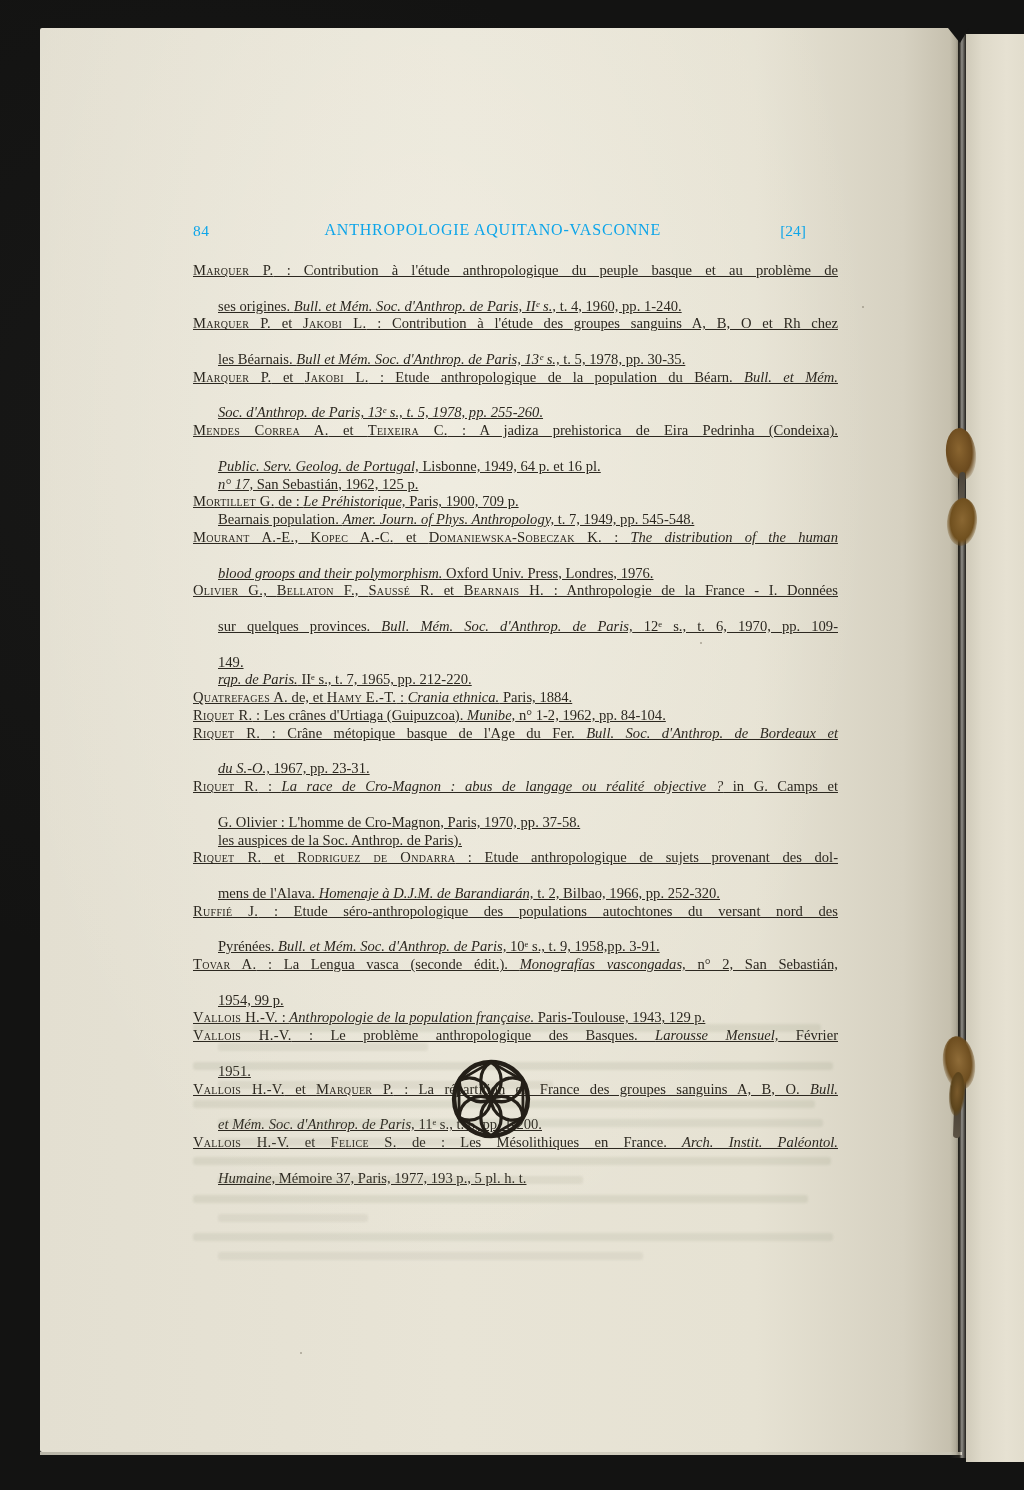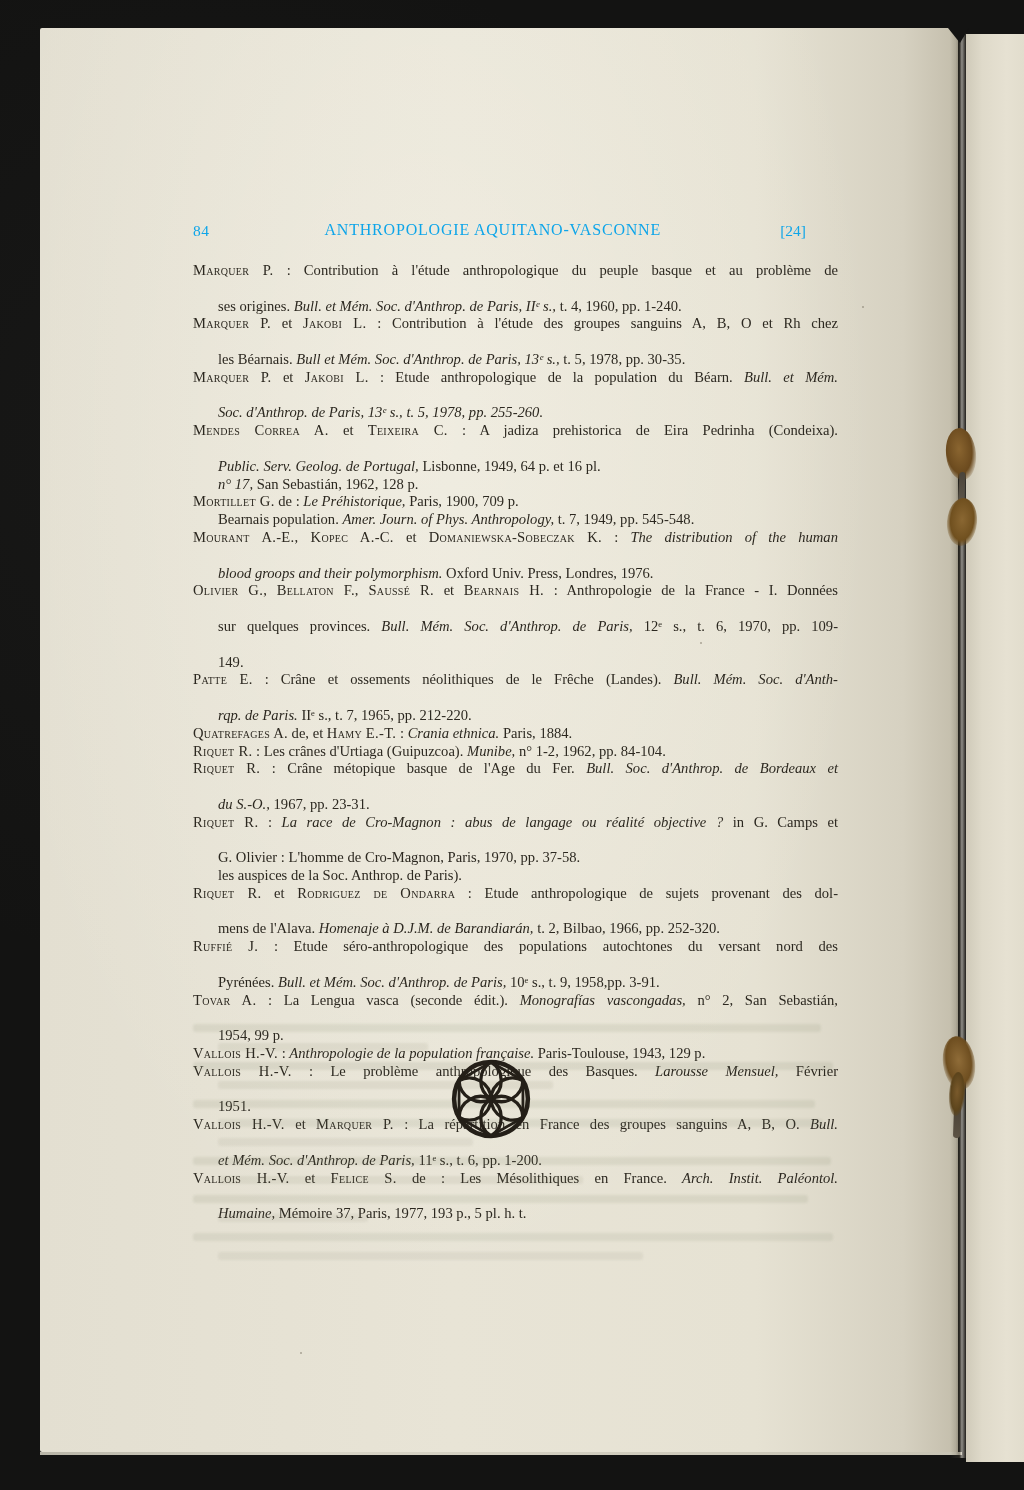--- a/index.html
+++ b/index.html
@@ -55,21 +55,21 @@
     position:absolute;left:50%;transform:translateX(-52%);top:0;
     font-size:16px;letter-spacing:0.8px;white-space:nowrap;
   }
   .header .pidx{position:absolute;right:0;top:1px;text-align:center;}
   
   .refs{
     position:absolute;left:193px;top:262px;width:645px;
     color:#2c2820;font-size:14.6px;line-height:17.8px;
   }
   .entry{margin:0;}
-  .line{text-align:justify;}
+  .line{text-align:justify;text-decoration:underline;}
   .line.cont{padding-left:25px;}
   .line.full::after{content:"";display:inline-block;width:100%;height:0;}
   .sc{font-variant:small-caps;letter-spacing:0.3px;}
   .i{font-style:italic;}
   
   .ghost{position:absolute;left:193px;top:1024px;width:645px;filter:blur(0.8px);}
   .gline{height:8px;margin-bottom:11px;background:#7d8468;border-radius:3px;}
   
   .ornament{position:absolute;left:450px;top:1056px;width:82px;height:86px;}
   
@@ -114,39 +114,38 @@
     </div>
     <div class="entry">
       <div class="line full"><span class="sc">Marquer P.</span><span class="n"> et </span><span class="sc">Jakobi L.</span><span class="n"> : Etude anthropologique de la population du Béarn. </span><span class="i">Bull. et Mém.</span></div>
       <div class="line cont"><span class="i">Soc. d'Anthrop. de Paris, 13ᵉ s., t. 5, 1978, pp. 255-260.</span></div>
     </div>
     <div class="entry">
       <div class="line full"><span class="sc">Mendes Correa A.</span><span class="n"> et </span><span class="sc">Teixeira C.</span><span class="n"> : A jadiza prehistorica de Eira Pedrinha (Condeixa).</span></div>
       <div class="line cont"><span class="i">Public. Serv. Geolog. de Portugal,</span><span class="n"> Lisbonne, 1949, 64 p. et 16 pl.</span></div>
     </div>
     <div class="entry">
-      <div class="line cont"><span class="i">n° 17,</span><span class="n">  San Sebastián, 1962, 128 p.</span></div>
+      <div class="line cont"><span class="i">n° 17,</span><span class="n">  San Sebastián, 1962, 125 p.</span></div>
     </div>
     <div class="entry">
       <div class="line"><span class="sc">Mortillet G.</span><span class="n"> de : </span><span class="i">Le Préhistorique,</span><span class="n"> Paris, 1900, 709 p.</span></div>
     </div>
     <div class="entry">
       <div class="line cont"><span class="n">Bearnais population. </span><span class="i">Amer. Journ. of Phys. Anthropology,</span><span class="n"> t. 7, 1949, pp. 545-548.</span></div>
     </div>
     <div class="entry">
       <div class="line full"><span class="sc">Mourant A.-E.,</span><span class="n"> </span><span class="sc">Kopec A.-C.</span><span class="n"> et </span><span class="sc">Domaniewska-Sobeczak K.</span><span class="n"> : </span><span class="i">The distribution of the human</span></div>
       <div class="line cont"><span class="i">blood groops and their polymorphism.</span><span class="n"> Oxford Univ. Press, Londres, 1976.</span></div>
     </div>
     <div class="entry">
       <div class="line full"><span class="sc">Olivier G.,</span><span class="n"> </span><span class="sc">Bellaton F.,</span><span class="n"> </span><span class="sc">Saussé R.</span><span class="n"> et </span><span class="sc">Bearnais H.</span><span class="n"> : Anthropologie de la France - I. Données</span></div>
       <div class="line cont full"><span class="n">sur quelques provinces. </span><span class="i">Bull. Mém. Soc. d'Anthrop. de Paris,</span><span class="n"> 12ᵉ s., t. 6, 1970, pp. 109-</span></div>
       <div class="line cont"><span class="n">149.</span></div>
     </div>
     <div class="entry">
-      <div class="line full"><span class="sc">Patte E.</span><span class="n"> : Crâne et ossements néolithiques de le Frêche (Landes). </span><span class="i">Bull. Mém. Soc. d'Anth-</span></div>
       <div class="line cont"><span class="i">rqp. de Paris.</span><span class="n"> IIᵉ s., t. 7, 1965, pp. 212-220.</span></div>
     </div>
     <div class="entry">
       <div class="line"><span class="sc">Quatrefages A.</span><span class="n"> de, et </span><span class="sc">Hamy E.-T.</span><span class="n"> : </span><span class="i">Crania ethnica.</span><span class="n"> Paris, 1884.</span></div>
     </div>
     <div class="entry">
       <div class="line"><span class="sc">Riquet R.</span><span class="n"> : Les crânes d'Urtiaga (Guipuzcoa). </span><span class="i">Munibe,</span><span class="n"> n° 1-2, 1962, pp. 84-104.</span></div>
     </div>
     <div class="entry">
       <div class="line full"><span class="sc">Riquet R.</span><span class="n"> : Crâne métopique basque de l'Age du Fer. </span><span class="i">Bull. Soc. d'Anthrop. de Bordeaux et</span></div>

